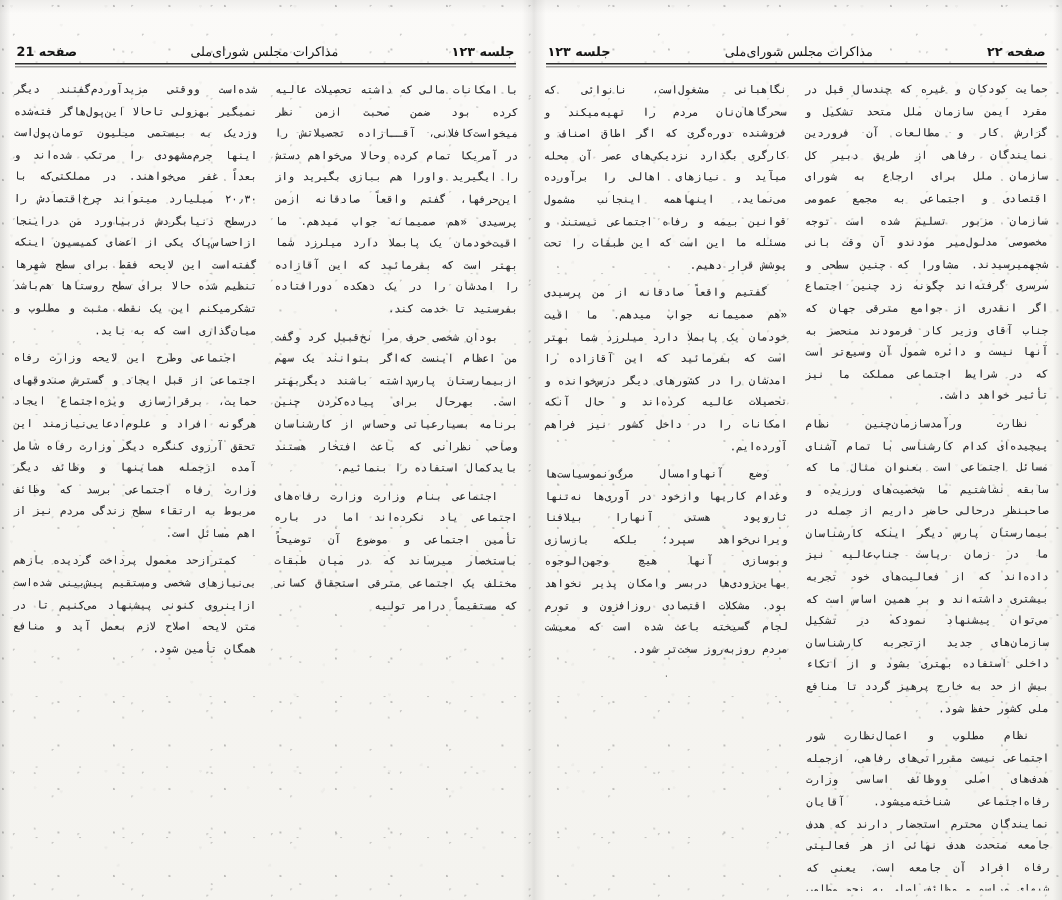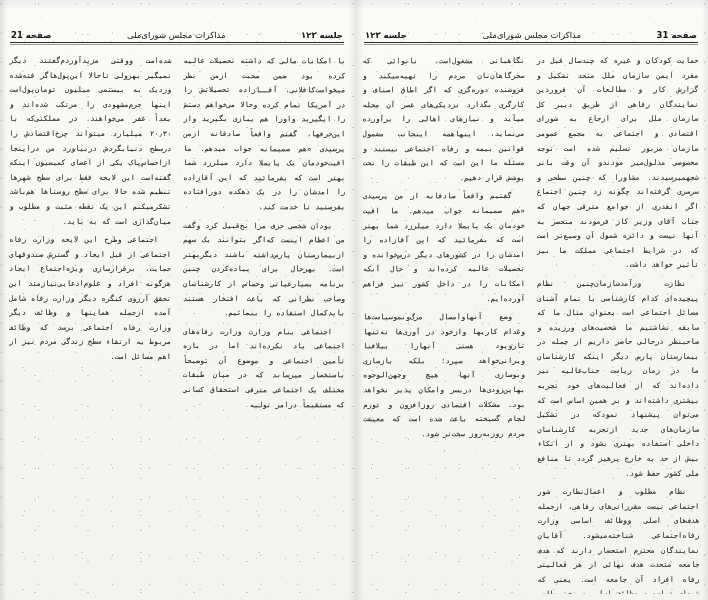--- a/index.html
+++ b/index.html
@@ -183,21 +183,21 @@
 </head>
 <body>
 
 <div class="scan-sheet">
 
   <div class="spread">
 
     <div class="page page-right">
 
       <div class="running-head">
-        <span class="rh-slot">صفحه 31</span>
+        <span class="rh-slot">صفحه ۲۲</span>
         <span class="rh-slot rh-title">مذاکرات مجلس شورای‌ملی</span>
         <span class="rh-slot">جلسه ۱۲۳</span>
       </div>
       <div class="head-rule"></div>
       <div class="head-rule-thin"></div>
 
       <div class="columns">
 
         <div class="col">
           <p class="para">حمایت کودکان و غیره که چندسال قبل در مقرد ایمن سازمان ملل متحد تشکیل و گزارش کار و مطالعات آن فروردین نمایندگان رفاهی از طریق دبیر کل سازمان ملل برای ارجاع به شورای اقتصادی و اجتماعی به مجمع عمومی سازمان مزبور تسلیم شده است توجه مخصوصی مدلول‌میر مودندو آن وقت بانی شجهمیرسیدند. مشاورا که چنین سطحی و سرسری گرفته‌اند چگونه زد چنین اجتماع اگر انقدری از جوامع مترقی جهان که جناب آقای وزیر کار فرمودند منحصر به آنها نیست و دائره شمول آن وسیع‌تر است که در شرایط اجتماعی مملکت ما نیز تأثیر خواهد داشت.</p>
@@ -225,20 +225,21 @@
 
       <div class="columns">
         <div class="col">
           <p class="para">با امکانات مالی که داشته تحصیلات عالیه کرده بود ضمن صحبت ازمن نظر میخواست‌کافلانی، آقــازاده تحصیلاتش را در آمریکا تمام کرده وحالا می‌خواهم دستش را ایگیرید واورا هم ببازی بگیرید واز این‌حرفها، گفتم واقعاً صادقانه ازمن پرسیدی «هم صمیمانه جواب میدهم. ما اقیت‌خودمان یک پابملا دارد میلرزد شما بهتر است که بفرمائید که این آقازاده را امدشان را در یک دهکده دورافتاده بفرستید تا خدمت کند.</p>
           <p class="para indent">بودان شخصی حرف مرا نخ‌قبیل کرد وگفت من اعظام اینست که‌اگر بتوانند یک سهم ازبیمارستان پارس‌داشته باشند دیگربهتر است. بهرحال برای پیاده‌کردن چنین برنامه بسیار‌عیاتی وحساس از کارشناسان وصاحب نظرانی که باعث افتخار هستند بایدکمال استفاده را بنمائیم.</p>
           <p class="para indent">اجتماعی بنام وزارت وزارت رفاه‌های اجتماعی یاد نکرده‌اند اما در باره تأمین اجتماعی و موضوع آن توضیحاً باستخصار میرساند که در میان طبقات مختلف یک اجتماعی مترقی استحقاق کسانی که مستقیماً درامر تولیه</p>
         </div>
         <div class="col">
           <p class="para">شده‌است ووقتی مزیدآوردم‌گفتند دیگر نمیگیر بهزولی تاحالا این‌پول‌هاگر فته‌شده وزدیک به بیستمی میلیون تومان‌پول‌است اینها جرم‌مشهودی را مرتکب شده‌اند و بعداً غفر می‌خواهند. در مملکتی‌که با ۲۰٫۳۰ میلیارد میتواند چرخ‌اقتصادش را درسطح دنیابگردش دربیاورد من دراینجا ازاحساس‌پاک یکی از اعضای کمیسیون اینکه گفته‌است این لایحه فقط برای سطح شهرها تنظیم شده حالا برای سطح روستاها هم‌باشد تشکرمیکنم این یک نقطه مثبت و مطلوب و میان‌گذاری است که به باید.</p>
           <p class="para indent">اجتماعی وطرح این لایحه وزارت رفاه اجتماعی از قبل ایجاد و گسترش صندوقهای حمایت، برقرار‌سازی ویژه‌اجتماع ایجاد هرگونه افراد و علوم‌ادعایی‌نیازمند این تحقق آرزوی کنگره دیگر وزارت رفاه شامل آمده ازجمله هماینها و وظائف دیگر وزارت رفاه اجتماعی برسد که وظائف مربوط به ارتقاء سطح زندگی مردم نیز از اهم مسائل است.</p>
+          <p class="para indent">کمترازحد معمول پرداخت گردیده بازهم بی‌نیازهای شخصی ومستقیم پیش‌بینی شده‌است ازاینروی کنونی پیشنهاد می‌کنیم تا در متن لایحه اصلاح لازم بعمل آید و منافع همگان تأمین شود.</p>
         </div>
       </div>
     </div>
 
   </div>
 
   <div class="gutter"></div>
   <div class="edge-shade-left"></div>
   <div class="edge-shade-right"></div>
   <div class="edge-shade-top"></div>

